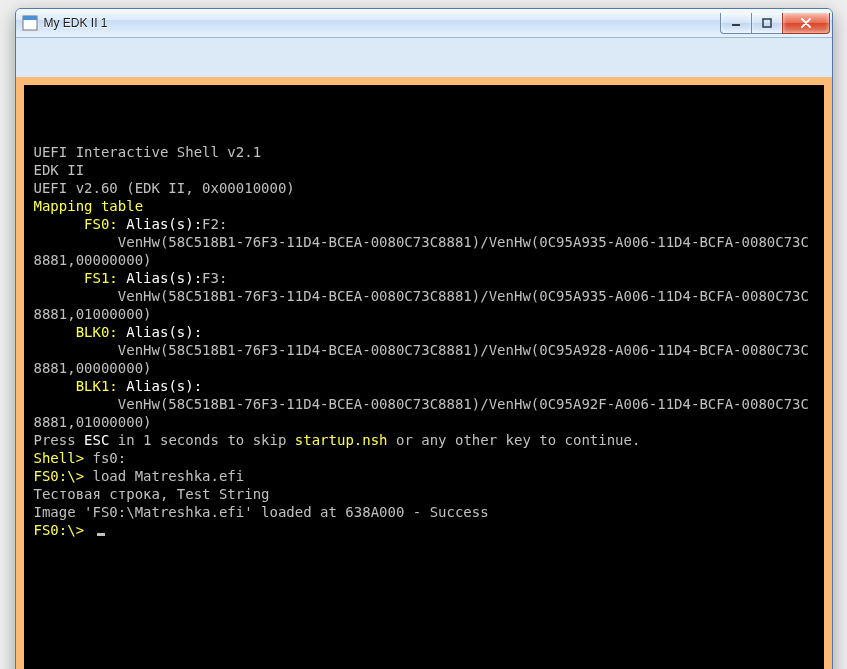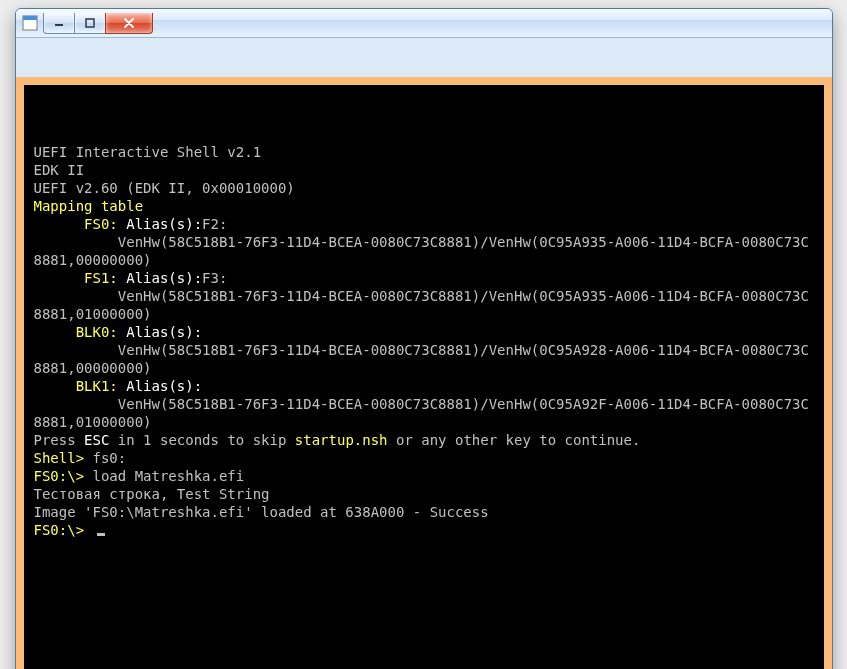--- a/index.html
+++ b/index.html
@@ -107,20 +107,21 @@
 <body>
 
 <div class="window">
   <div class="titlebar">
     <span class="icon">
       <svg width="16" height="16" viewBox="0 0 16 16">
         <rect x="1" y="1" width="14" height="14" fill="#fff" stroke="#777"></rect>
         <rect x="1" y="1" width="14" height="4" fill="#4a90d9"></rect>
       </svg>
     </span>
+    <span class="title">My EDK II 1</span>
     <div class="win-buttons">
       <div class="win-btn min">
         <svg width="10" height="10" viewBox="0 0 10 10">
             <rect x="1" y="6" width="8" height="2" fill="#303a45"></rect>
           </svg>
       </div>
       <div class="win-btn max">
         <svg width="10" height="10" viewBox="0 0 10 10">
             <rect x="1" y="1" width="8" height="8" fill="none" stroke="#303a45" stroke-width="1.5"></rect>
           </svg>

